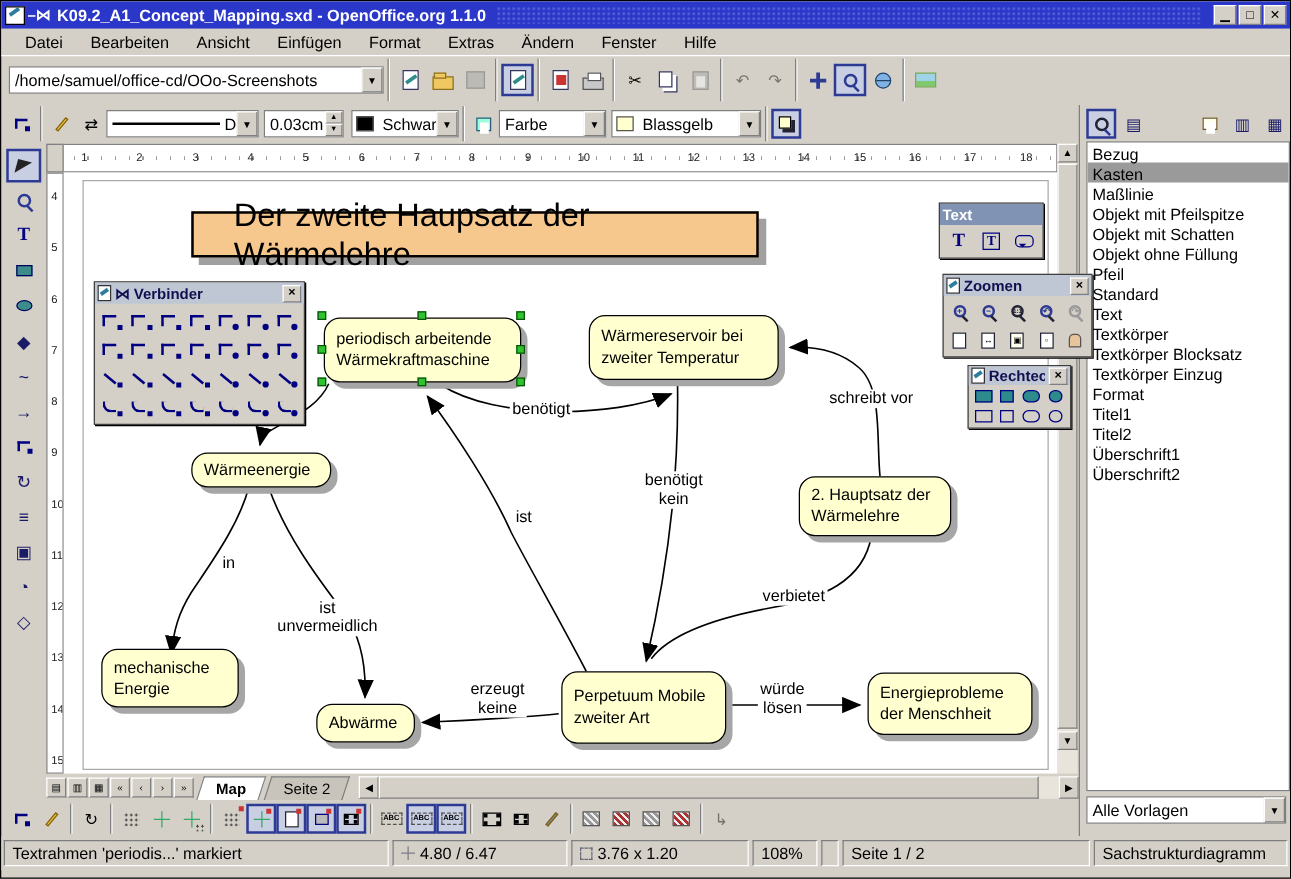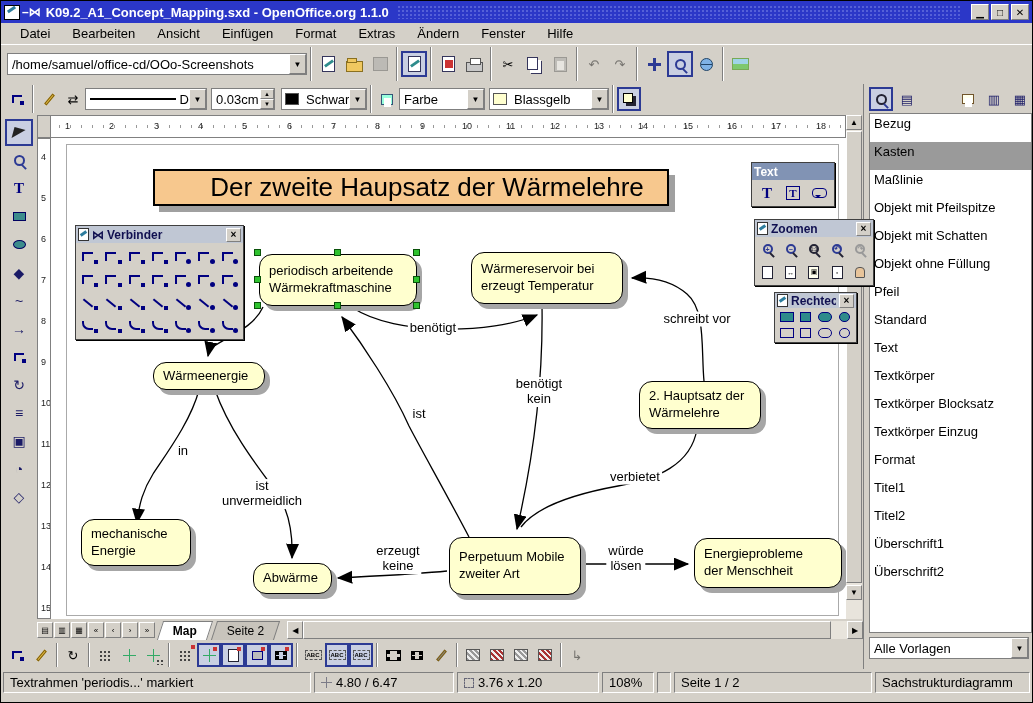--- a/index.html
+++ b/index.html
@@ -71,21 +71,21 @@
   
   #hruler { position:absolute; left:36px; top:114px; width:809px; height:23px; background:#fff; border:1px solid #808080; font-size:9px; color:#222; overflow:hidden; }
   #hruler .nums { position:absolute; inset:0; background:repeating-linear-gradient(to right, transparent 0 10px, #999 10px 11px) center/100% 3px no-repeat; }
   #hruler span { position:absolute; top:5px; }
   #vruler { position:absolute; left:36px; top:137px; width:14px; height:481px; background:#fff; border:1px solid #808080; font-size:9px; color:#222; overflow:hidden; }
   #vruler span { position:absolute; left:3px; }
   #rulercorner { position:absolute; left:36px; top:114px; width:14px; height:23px; background:#d4d0c8; border:1px solid #808080; z-index:2; }
   #canvas { position:absolute; left:50px; top:137px; width:795px; height:481px; background:#fff; overflow:hidden; }
   #pageborder { position:absolute; left:15px; top:6px; width:773px; height:472px; border:1px solid #aaa; }
 
-  #banner { position:absolute; left:102px; top:31px; width:516px; height:37px; background:#f7c88e; border:2px solid #000; box-shadow:6px 6px 0 #a0a0a0; display:flex; align-items:center; justify-content:center; font-size:26px; color:#000; z-index:3;padding-left:32px; }
+  #banner { position:absolute; left:102px; top:31px; width:454px; height:37px; background:#f7c88e; border:2px solid #000; box-shadow:6px 6px 0 #a0a0a0; display:flex; align-items:center; justify-content:center; font-size:26px; color:#000; z-index:3;padding-left:32px; }
   .node { position:absolute; background:#ffffcf; border:1.5px solid #000; border-radius:13px; box-shadow:5px 5px 0 #a6a6a6; padding:4px 9px; font-size:13px; line-height:1.3; display:flex; align-items:center; white-space:pre-line; z-index:3; }
   .elb { position:absolute; transform:translate(-50%,-50%); background:#fff; text-align:center; white-space:pre-line; font-size:13px; line-height:1.15; padding:0 2px; z-index:4; }
   .hd { position:absolute; width:7px; height:7px; background:#2fc32f; border:1px solid #0a520a; z-index:5; }
   #edges { position:absolute; inset:0; z-index:2; }
 
   
   .palette { position:absolute; background:#d4d0c8; border:1px solid #404040; box-shadow:1px 1px 0 #000; z-index:10; }
   .ptitle { height:17px; display:flex; align-items:center; padding:0 2px; gap:3px; font-size:12px; font-weight:bold; }
   .ptitle .picon { width:11px; height:13px; background:#fff; border:1px solid #333; position:relative; flex:none; }
   .ptitle .picon::after { content:""; position:absolute; left:1px; top:3px; width:7px; height:3px; background:#2e7d9e; transform:rotate(-35deg); }
@@ -155,21 +155,21 @@
   .hnd { width:12px; height:9px; border:1px solid #000; background:linear-gradient(#000 0 0) 0 0/3px 3px no-repeat, linear-gradient(#000 0 0) 100% 0/3px 3px no-repeat, linear-gradient(#000 0 0) 0 100%/3px 3px no-repeat, linear-gradient(#000 0 0) 100% 100%/3px 3px no-repeat; }
   .hatch { width:14px; height:12px; border:1px solid #555; background:repeating-linear-gradient(45deg,#999 0 2px,#eee 2px 4px); position:relative; }
   .hatch.red { background:repeating-linear-gradient(45deg,#a33 0 2px,#eee 2px 4px); }
 
   
   #stylist { position:absolute; left:862px; top:83px; width:171px; height:585px; background:#d4d0c8; border-left:1px solid #7f7f7f; padding:2px 2px 0 5px; }
   #stylist .stb { display:flex; align-items:center; height:26px; gap:2px; }
   #stylist .stb .spacer { flex:1; }
   #stylist .tbtn { width:24px; height:24px; font-size:13px; color:#1a1a66; }
   #stylelist { background:#fff; border:1px solid #7f7f7f; height:520px; overflow:hidden; margin-top:1px; }
-  #stylelist .si { padding:2px 4px; height:28px; white-space:nowrap; }
+  #stylelist .si { padding:2px 4px; height:16px; white-space:nowrap; }
   #stylelist .si.selected { background:#9a9a9a; }
   #stylist .filter { margin-top:4px; }
 
   
   #statusbar { position:absolute; left:0; top:668px; width:100%; height:27px; background:#d4d0c8; display:flex; align-items:center; padding:2px 2px; gap:3px; }
   .scell { height:21px; display:flex; align-items:center; padding:0 6px; gap:4px; overflow:hidden; white-space:nowrap; }
   .posic { width:11px; height:11px; background:linear-gradient(#667 0 0) center/11px 1px no-repeat, linear-gradient(#667 0 0) center/1px 11px no-repeat; opacity:.8; flex:none; }
   .sizic { width:10px; height:10px; border:1px dashed #667; flex:none; }
 </style>
 </head>
@@ -397,30 +397,30 @@
 unvermeidlich</span>
   <span class="elb" style="left:584px; top:339px;">verbietet</span>
   <span class="elb" style="left:347px; top:421px;">erzeugt
 keine</span>
   <span class="elb" style="left:575px; top:421px;">würde
 lösen</span>
 
   <div class="node" style="left:208px; top:116px; width:158px; height:52px;">periodisch arbeitende
 Wärmekraftmaschine</div>
   <div class="node" style="left:420px; top:114px; width:152px; height:52px;">Wärmereservoir bei
-erzeugt Temperatur</div>
+zweiter Temperatur</div>
   <div class="node" style="left:102px; top:224px; width:112px; height:28px;">Wärmeenergie</div>
   <div class="node" style="left:588px; top:243px; width:122px; height:48px;">2. Hauptsatz der
 Wärmelehre</div>
   <div class="node" style="left:30px; top:381px; width:110px; height:47px;">mechanische
 Energie</div>
   <div class="node" style="left:202px; top:425px; width:79px; height:31px;">Abwärme</div>
   <div class="node" style="left:398px; top:399px; width:132px; height:58px;">Perpetuum Mobile
 zweiter Art</div>
-  <div class="node" style="left:643px; top:400px; width:148px; height:50px;">Energieprobleme
+  <div class="node" style="left:643px; top:400px; width:132px; height:50px;">Energieprobleme
 der Menschheit</div>
 
   <span class="hd" style="left:203px; top:111px;"></span>
   <span class="hd" style="left:283px; top:111px;"></span>
   <span class="hd" style="left:362px; top:111px;"></span>
   <span class="hd" style="left:203px; top:138px;"></span>
   <span class="hd" style="left:362px; top:138px;"></span>
   <span class="hd" style="left:203px; top:164px;"></span>
   <span class="hd" style="left:283px; top:164px;"></span>
   <span class="hd" style="left:362px; top:164px;"></span>

